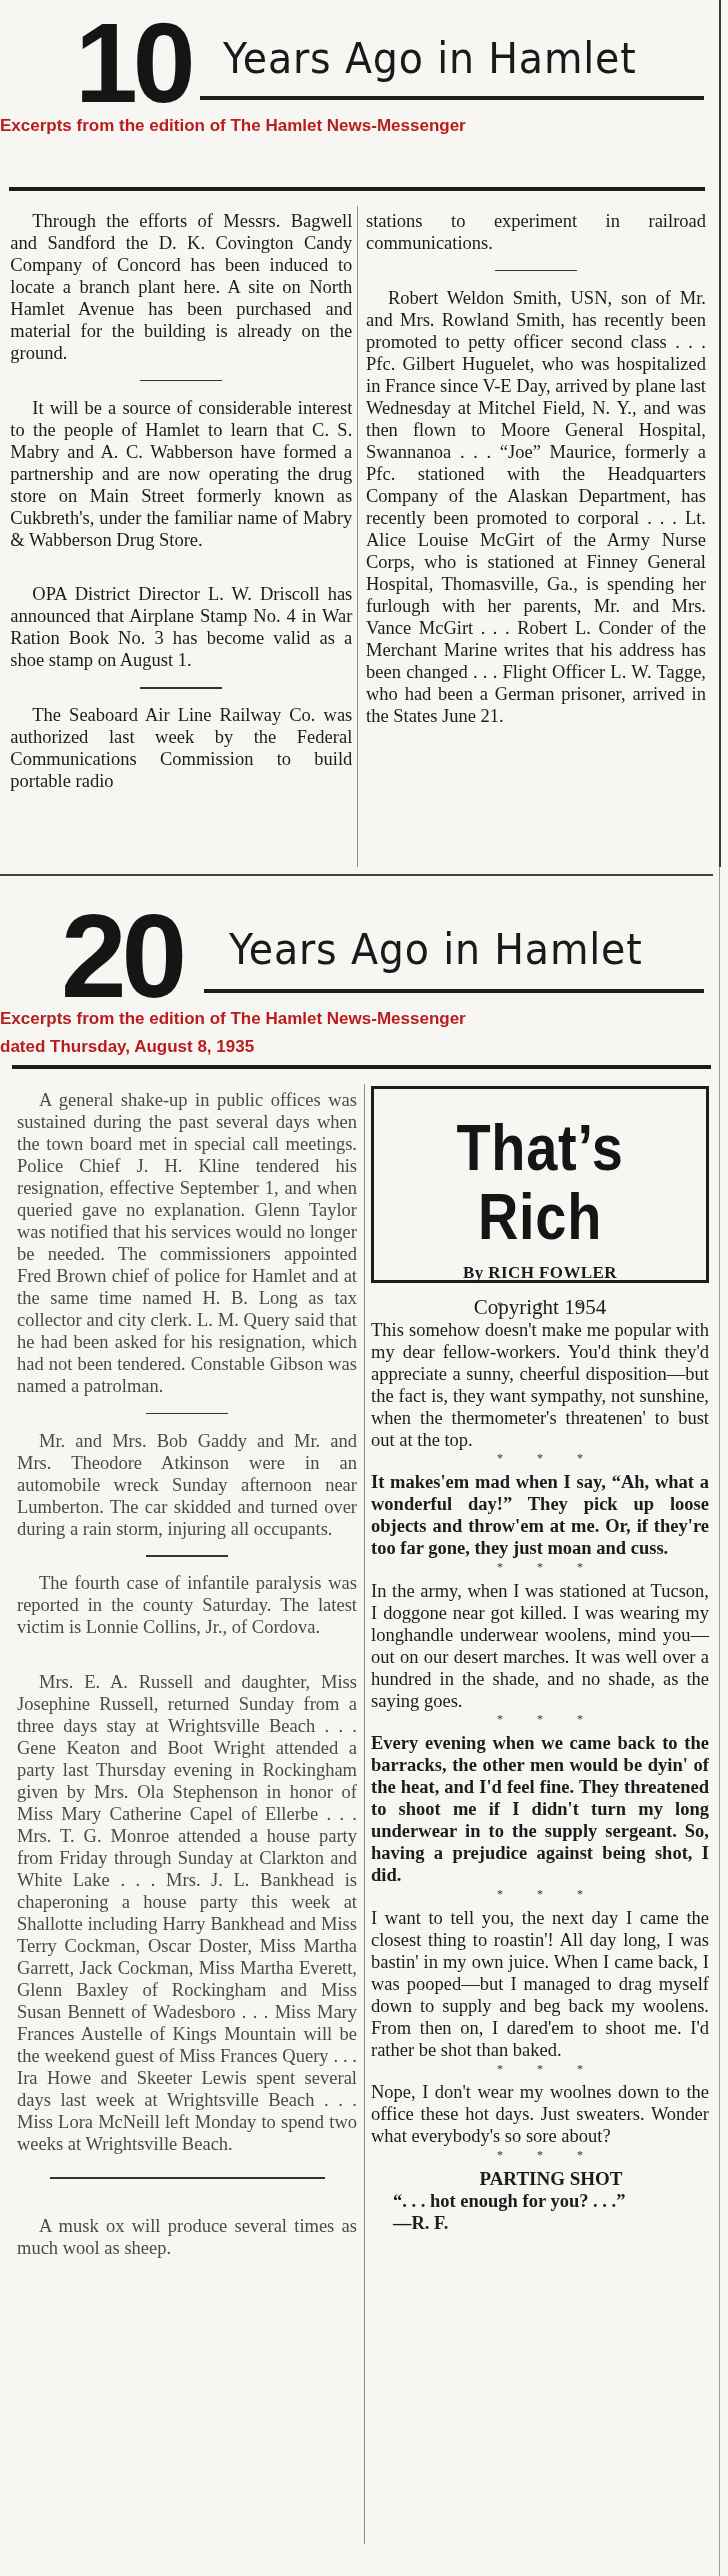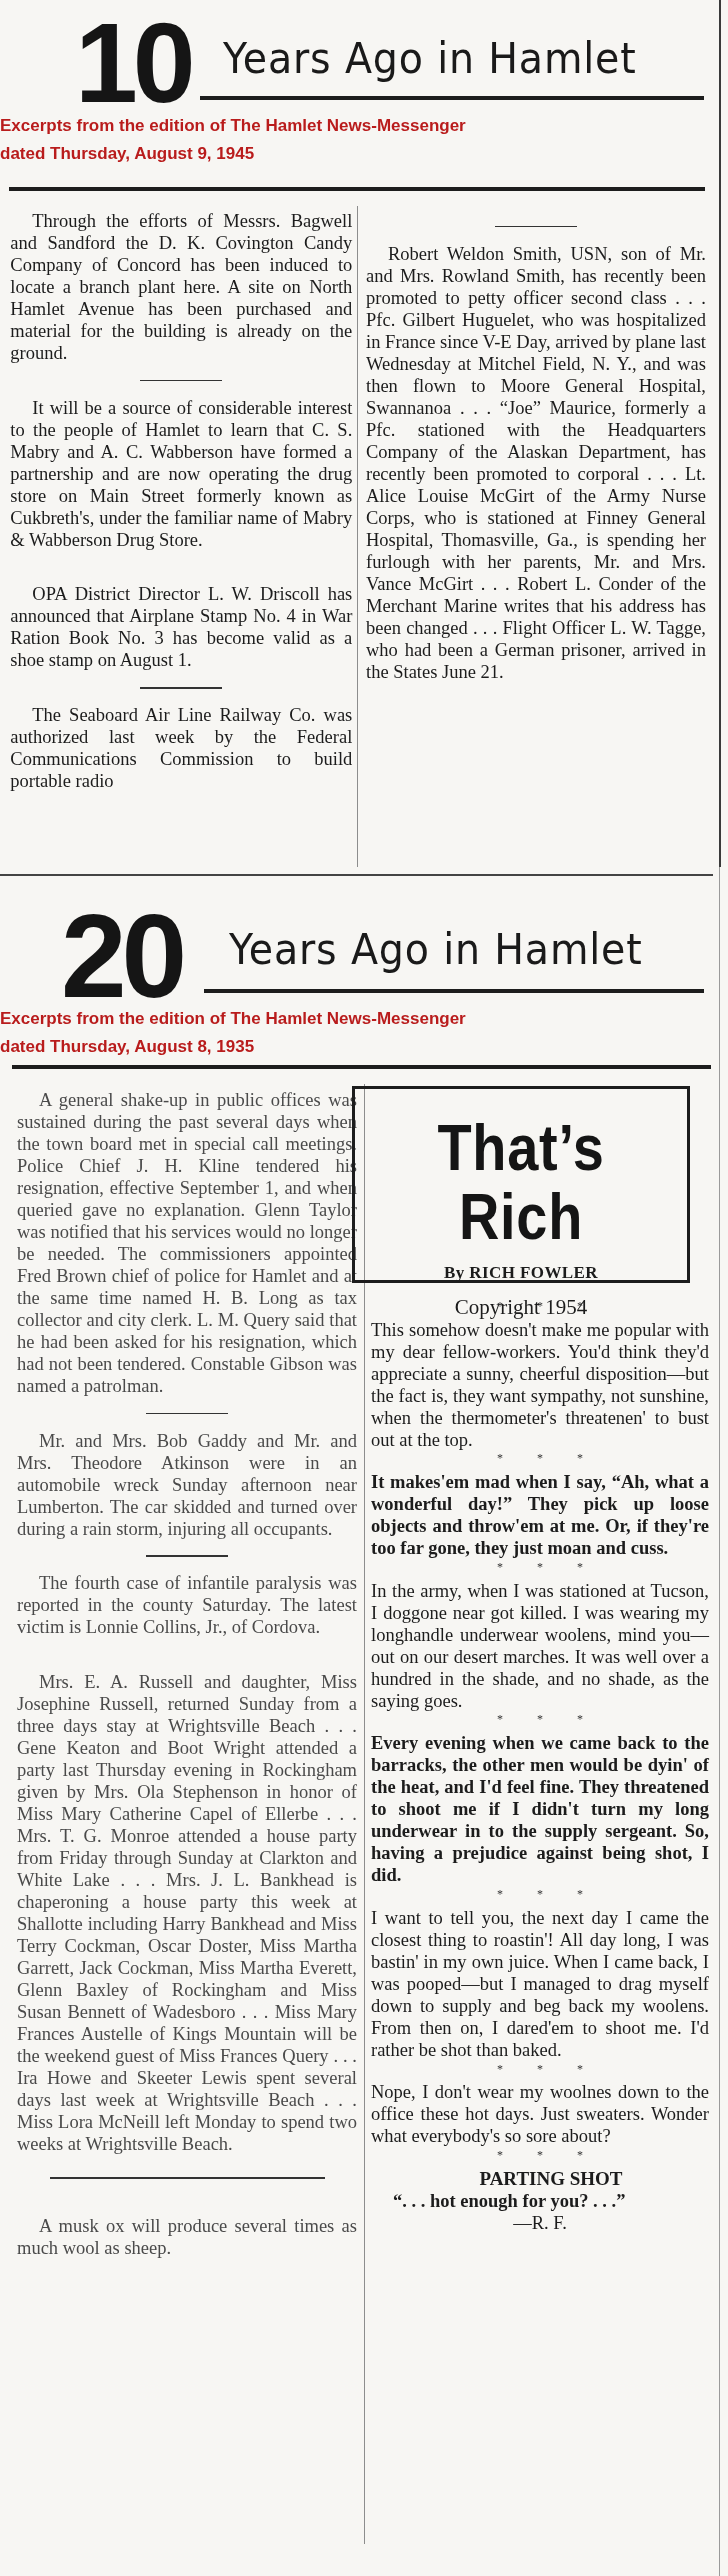--- a/index.html
+++ b/index.html
@@ -51,64 +51,64 @@
   }
   .col p { margin: 0; text-indent: 22px; }
   .col p.noindent { text-indent: 0; }
   .col-div { position: absolute; width: 0.9px; background: #8d8d8d; }
   .short-rule { width: 82px; height: 1.7px; background: #333; margin: 15.5px auto 15.5px auto; }
   .long-rule { width: 275px; height: 1.7px; background: #333; margin: 22px auto 36px auto; }
   .faded { color: #4a4a4a; }
 
   
   .rich-box {
-    position: absolute; left: 352px; top: 1086px; width: 338px; height: 197px;
+    position: absolute; left: 371px; top: 1086px; width: 338px; height: 197px;
     border: 3.4px solid #1c1c1c; box-sizing: border-box; text-align: center;
   }
   .rich-title {
     font-family: "Liberation Sans", "DejaVu Sans", sans-serif; font-weight: bold;
     font-size: 65px; line-height: 69px; margin-top: 24px; letter-spacing: 0.9px; color: #151515;
     transform: scaleX(0.86);
   }
   .rich-by { font-weight: bold; font-size: 17px; margin-top: 12px; letter-spacing: 0.4px; }
   .rich-copy { font-size: 21px; margin-top: 12px; }
   .stars { text-align: center; font-size: 12px; letter-spacing: 15.5px; line-height: 13.7px; margin: 1.7px 0 5.2px 15.5px; color: #333; }
   .bold-par { font-weight: bold; }
   .parting { text-align: center; font-weight: bold; font-size: 19px; margin-top: 5.2px; text-indent: 0; }
   .parting-quote { font-weight: bold; text-indent: 0; }
-  .signoff { text-align: center; font-weight: normal; padding-right: 22px; text-indent: 0; }
+  .signoff { text-align: left; font-weight: bold; padding-right: 22px; text-indent: 0; }
 </style>
 </head>
 <body>
 
 <div class="page-edge"></div>
 <div class="page-edge lower"></div>
 
 <div class="masthead" style="top:0;">
   <div class="mast-row">
     <div class="big-num">10</div>
     <div class="mast-title">Years Ago in Hamlet</div>
     <div class="mast-rule"></div>
   </div>
   <div class="excerpt">Excerpts from the edition of The Hamlet News-Messenger</div>
-  <div class="excerpt">dated Thursday, August 9, 1945</div>
 </div>
 <div class="section-rule" style="left:8.6px; width:696px; top:187px;"></div>
 
 <div class="col" style="left:10.3px; top:210px; width:342px;">
   <p>Through the efforts of Messrs. Bagwell and Sandford the D. K. Covington Candy Company of Concord has been induced to locate a branch plant here. A site on North Hamlet Avenue has been purchased and material for the building is already on the ground.</p>
   <div class="short-rule"></div>
   <p>It will be a source of considerable interest to the people of Hamlet to learn that C. S. Mabry and A. C. Wabberson have formed a partnership and are now operating the drug store on Main Street formerly known as Cukbreth's, under the familiar name of Mabry &amp; Wabberson Drug Store.</p>
   <div class="short-rule" style="background:transparent;"></div>
   <p>OPA District Director L. W. Driscoll has announced that Airplane Stamp No. 4 in War Ration Book No. 3 has become valid as a shoe stamp on August 1.</p>
   <div class="short-rule"></div>
   <p>The Seaboard Air Line Railway Co. was authorized last week by the Federal Communications Commission to build portable radio</p>
 </div>
 <div class="col-div" style="left:357px; top:206px; height:661px;"></div>
 <div class="col" style="left:366px; top:210px; width:340px;">
+  <p class="noindent">stations to experiment in railroad communications.</p>
   <div class="short-rule"></div>
   <p>Robert Weldon Smith, USN, son of Mr. and Mrs. Rowland Smith, has recently been promoted to petty officer second class . . . Pfc. Gilbert Huguelet, who was hospitalized in France since V-E Day, arrived by plane last Wednesday at Mitchel Field, N. Y., and was then flown to Moore General Hospital, Swannanoa . . . “Joe” Maurice, formerly a Pfc. stationed with the Headquarters Company of the Alaskan Department, has recently been promoted to corporal . . . Lt. Alice Louise McGirt of the Army Nurse Corps, who is stationed at Finney General Hospital, Thomasville, Ga., is spending her furlough with her parents, Mr. and Mrs. Vance McGirt . . . Robert L. Conder of the Merchant Marine writes that his address has been changed . . . Flight Officer L. W. Tagge, who had been a German prisoner, arrived in the States June 21.</p>
 </div>
 <div class="section-rule" style="left:0; width:713px; top:874px; height:1.7px; background:#444;"></div>
 
 <div class="masthead" style="top:883px;">
   <div class="mast-row" style="height:122px;padding-left:48px;">
     <div class="big-num twenty">20</div>
     <div class="mast-title twenty">Years Ago in Hamlet</div>
     <div class="mast-rule twenty"></div>

